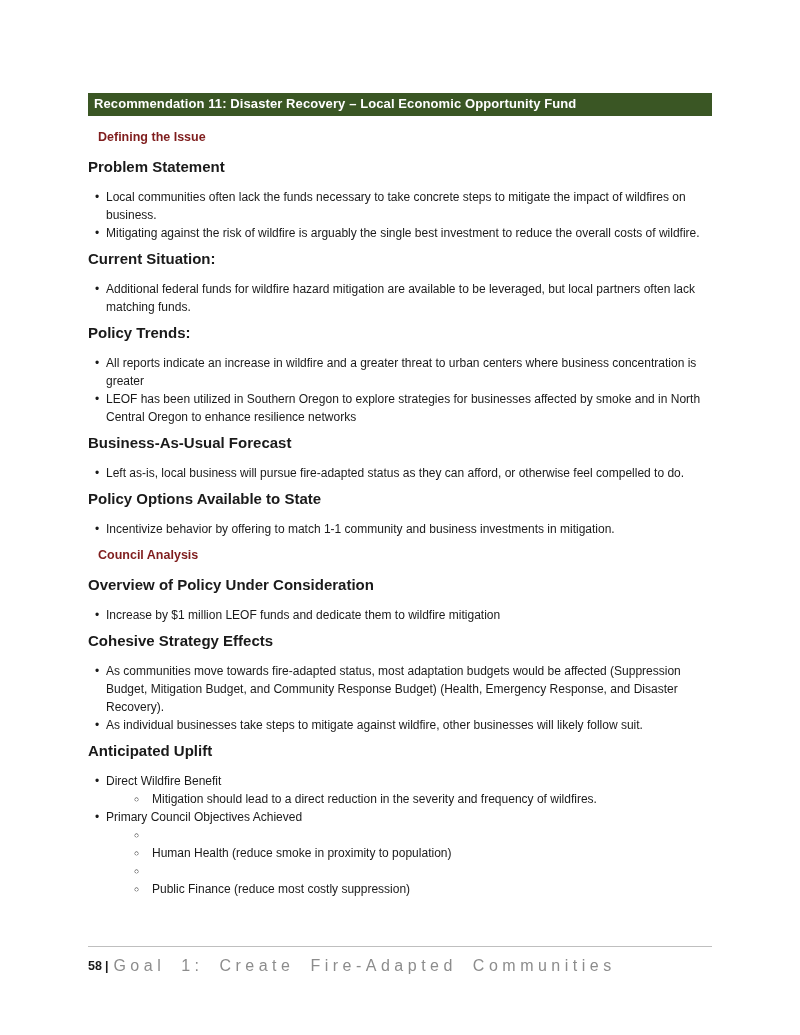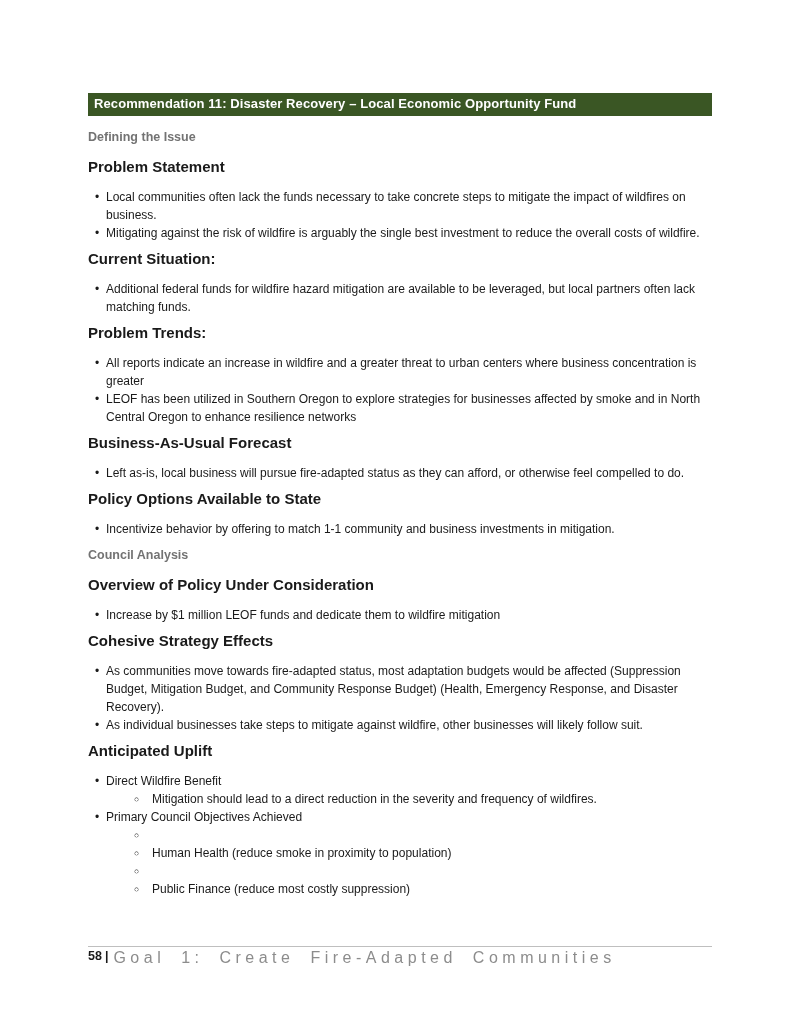--- a/index.html
+++ b/index.html
@@ -18,25 +18,26 @@
     color: #ffffff;
     font-weight: bold;
     font-size: 13px;
     line-height: 14px;
     padding: 4px 6px 5px 6px;
     margin-bottom: 12px;
     letter-spacing: 0.1px;
   }
 
   .h-green {
-    color: #737373;
+    color: #7f1d1d;
     font-weight: bold;
     font-size: 12.5px;
     line-height: 18px;
     margin-bottom: 12px;
+    margin-left: 10px;
   }
   .h-bold {
     color: #1a1a1a;
     font-weight: bold;
     font-size: 15px;
     line-height: 18px;
     margin-bottom: 12px;
   }
 
   .bullet-list { margin-bottom: 8px; }
@@ -47,23 +48,23 @@
   }
   .bullet-row.lvl2 .marker {
     width: 18px; margin-left: 46px; font-size: 8.5px; line-height: 18px;
   }
   .bullet-row .btext { flex: 1; }
 
   .footer {
     position: absolute;
     left: 88px; top: 946px; width: 624px;
     border-top: 1px solid #bfbfbf;
-    padding-top: 2px;
+    padding-top: 10px;
     display: flex;
-    align-items: flex-start;
+    align-items: center;
     white-space: nowrap;
   }
   .footer .page-num { font-weight: bold; font-size: 12.5px; color: #1a1a1a; }
   .footer .pipe { font-weight: bold; font-size: 12.5px; color: #1a1a1a; margin: 0 5px 0 3px; }
   .footer .footer-text {
     color: #8c8c8c;
     font-size: 16px;
     letter-spacing: 4.5px;
     word-spacing: 7px;
   }
@@ -87,21 +88,21 @@
             <span class="btext">Mitigating against the risk of wildfire is arguably the single best investment to reduce the overall costs of wildfire.</span>
           </div>
         </div>
         <div class="h-bold">Current Situation:</div>
         <div class="bullet-list">
           <div class="bullet-row lvl1">
             <span class="marker">•</span>
             <span class="btext">Additional federal funds for wildfire hazard mitigation are available to be leveraged, but local partners often lack matching funds.</span>
           </div>
         </div>
-        <div class="h-bold">Problem Trends:</div>
+        <div class="h-bold">Policy Trends:</div>
         <div class="bullet-list">
           <div class="bullet-row lvl1">
             <span class="marker">•</span>
             <span class="btext">All reports indicate an increase in wildfire and a greater threat to urban centers where business concentration is greater</span>
           </div>
           <div class="bullet-row lvl1">
             <span class="marker">•</span>
             <span class="btext">LEOF has been utilized in Southern Oregon to explore strategies for businesses affected by smoke and in North Central Oregon to enhance resilience networks</span>
           </div>
         </div>

